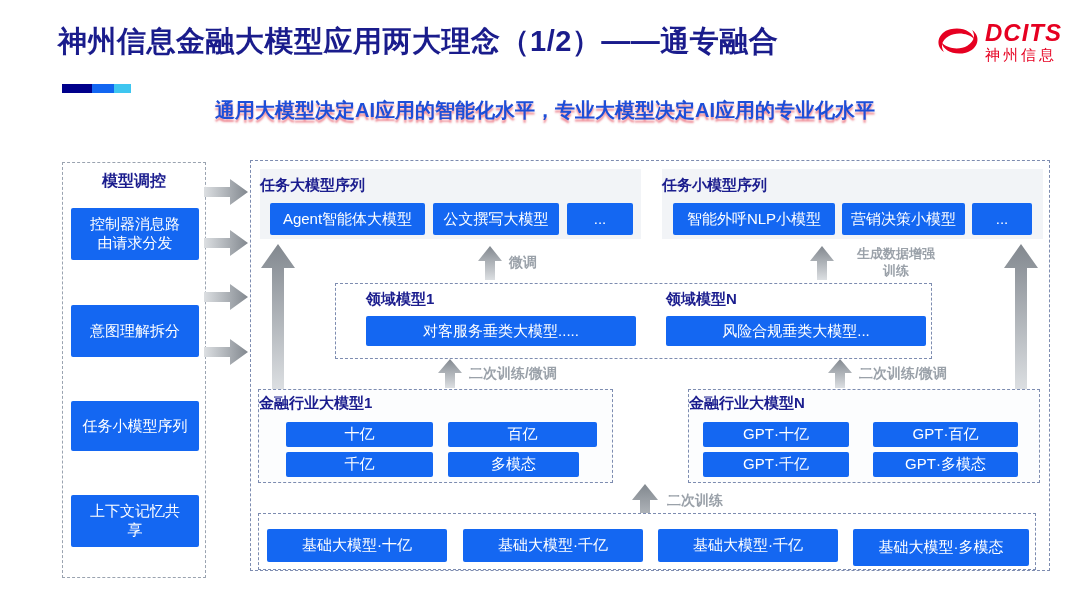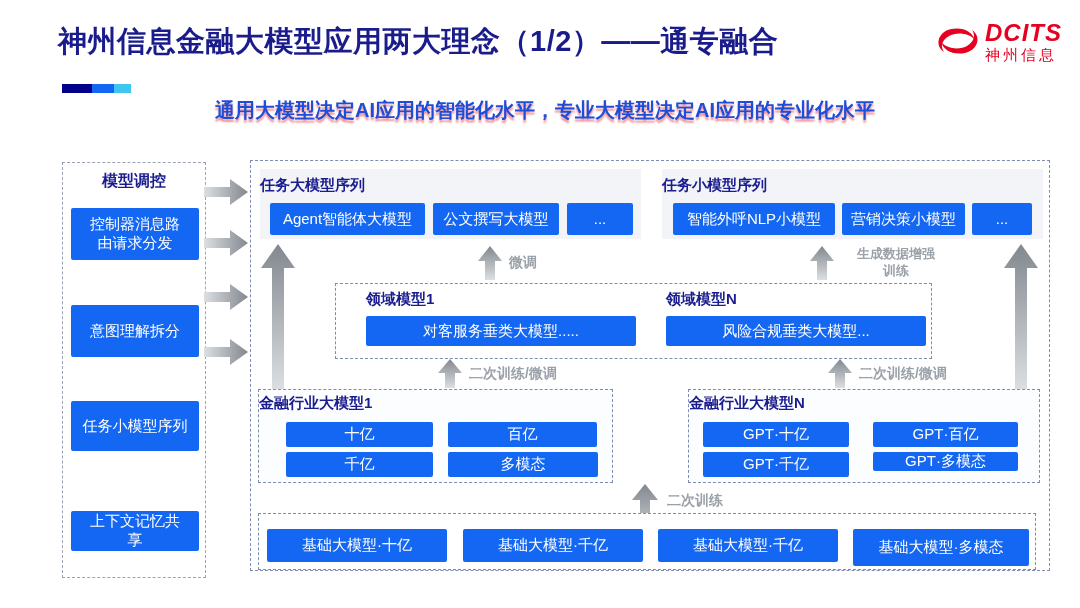--- a/index.html
+++ b/index.html
@@ -81,21 +81,21 @@
       <span class="a3"></span>
     </div>
   <div class="abs subtitle">通用大模型决定AI应用的智能化水平，专业大模型决定AI应用的专业化水平</div>
 
   <div class="abs sidebar">
     <div class="abs sidebar-title">模型调控</div>
     <div class="abs bluebox sbox" style="top:45px;height:52px;">控制器消息路
 由请求分发</div>
     <div class="abs bluebox sbox" style="top:142px;height:52px;">意图理解拆分</div>
     <div class="abs bluebox sbox" style="top:238px;height:50px;">任务小模型序列</div>
-    <div class="abs bluebox sbox" style="top:348px;height:40px;">上下文记忆共
+    <div class="abs bluebox sbox" style="top:332px;height:52px;">上下文记忆共
 享</div>
   </div>
 
   <svg class="abs" style="left:204px;top:179px;" width="44" height="26">
       <polygon points="44,13 26,0 26,8 0,8 0,18 26,18 26,26" fill="url(#gh)"></polygon>
     </svg>
   <svg class="abs" style="left:204px;top:230px;" width="44" height="26">
       <polygon points="44,13 26,0 26,8 0,8 0,18 26,18 26,26" fill="url(#gh)"></polygon>
     </svg>
   <svg class="abs" style="left:204px;top:284px;" width="44" height="26">
@@ -157,29 +157,29 @@
   <svg class="abs" style="left:828px;top:359px;" width="24" height="29">
       <polygon points="12,0 24,14 17,14 17,29 7,29 7,14 0,14" fill="url(#gv)"></polygon>
     </svg>
   <div class="abs graylabel" style="left:859px;top:364px;">二次训练/微调</div>
 
   <div class="abs dashed" style="left:258px;top:389px;width:355px;height:94px;background:#fcfdfe;">
     <div class="sec-title" style="margin-top:4px;">金融行业大模型1</div>
     <div class="abs bluebox" style="left:27px;top:32px;width:147px;height:25px;">十亿</div>
     <div class="abs bluebox" style="left:189px;top:32px;width:149px;height:25px;">百亿</div>
     <div class="abs bluebox" style="left:27px;top:62px;width:147px;height:25px;">千亿</div>
-    <div class="abs bluebox" style="left:189px;top:62px;width:150px;height:25px;">多模态</div>
+    <div class="abs bluebox" style="left:189px;top:62px;width:131px;height:25px;">多模态</div>
   </div>
 
   <div class="abs dashed" style="left:688px;top:389px;width:352px;height:94px;background:#fcfdfe;">
     <div class="sec-title" style="margin-top:4px;">金融行业大模型N</div>
     <div class="abs bluebox" style="left:14px;top:32px;width:146px;height:25px;">GPT·十亿</div>
     <div class="abs bluebox" style="left:184px;top:32px;width:145px;height:25px;">GPT·百亿</div>
     <div class="abs bluebox" style="left:14px;top:62px;width:146px;height:25px;">GPT·千亿</div>
-    <div class="abs bluebox" style="left:184px;top:62px;width:145px;height:19px;">GPT·多模态</div>
+    <div class="abs bluebox" style="left:184px;top:62px;width:145px;height:25px;">GPT·多模态</div>
   </div>
 
   <svg class="abs" style="left:632px;top:484px;" width="26" height="60">
       <polygon points="13,0 26,16 18,16 18,60 8,60 8,16 0,16" fill="url(#gv)"></polygon>
     </svg>
   <div class="abs graylabel" style="left:667px;top:491px;">二次训练</div>
 
   <div class="abs dashed" style="left:258px;top:513px;width:778px;height:57px;background:#fff;">
     <div class="abs bluebox" style="left:8px;top:15px;width:180px;height:33px;">基础大模型·十亿</div>
     <div class="abs bluebox" style="left:204px;top:15px;width:180px;height:33px;">基础大模型·千亿</div>

